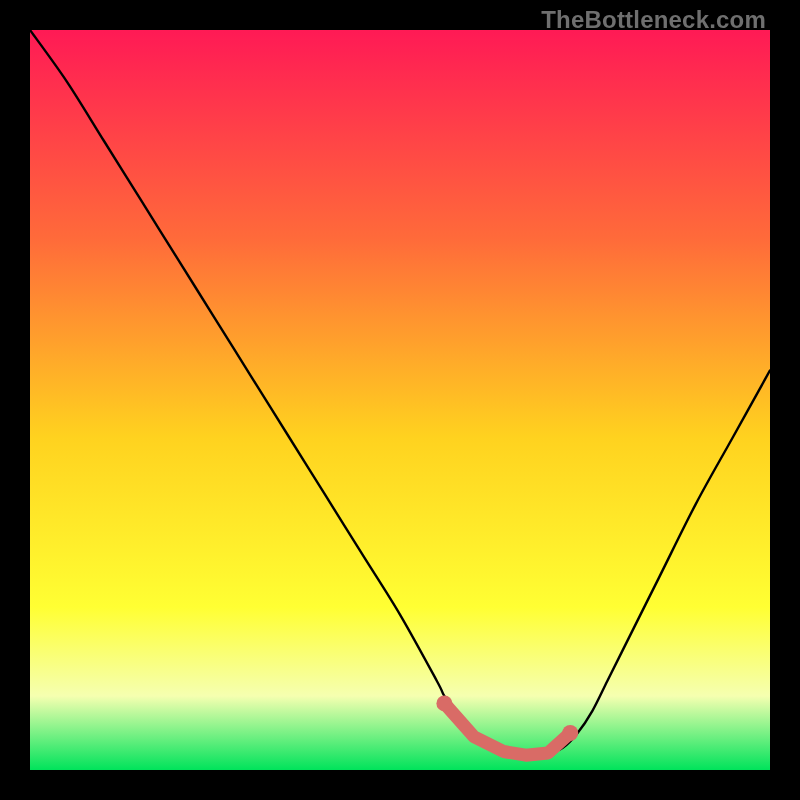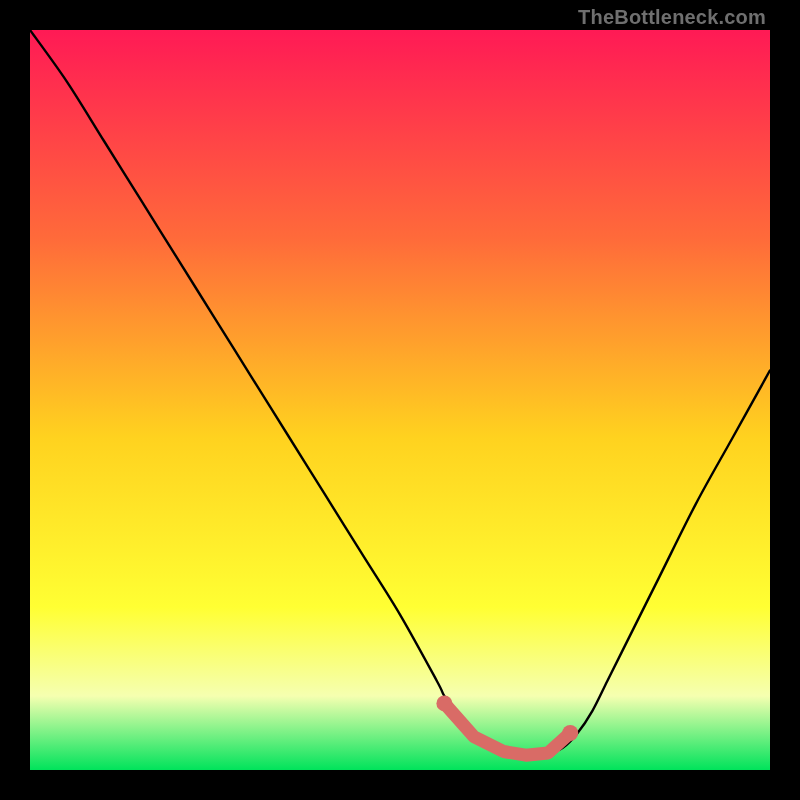--- a/index.html
+++ b/index.html
@@ -36,21 +36,21 @@
     left: 0;
     top: 0;
     width: 100%;
     height: 100%;
   }
   .watermark {
     position: absolute;
     top: 6px;
     right: 34px;
     color: #6f6f6f;
-    font-size: 20px;
+    font-size: 24px;
     font-weight: 600;
     letter-spacing: 0.2px;
     user-select: none;
   }
 </style>
 </head>
 <body>
 
 <div class="stage">
 

